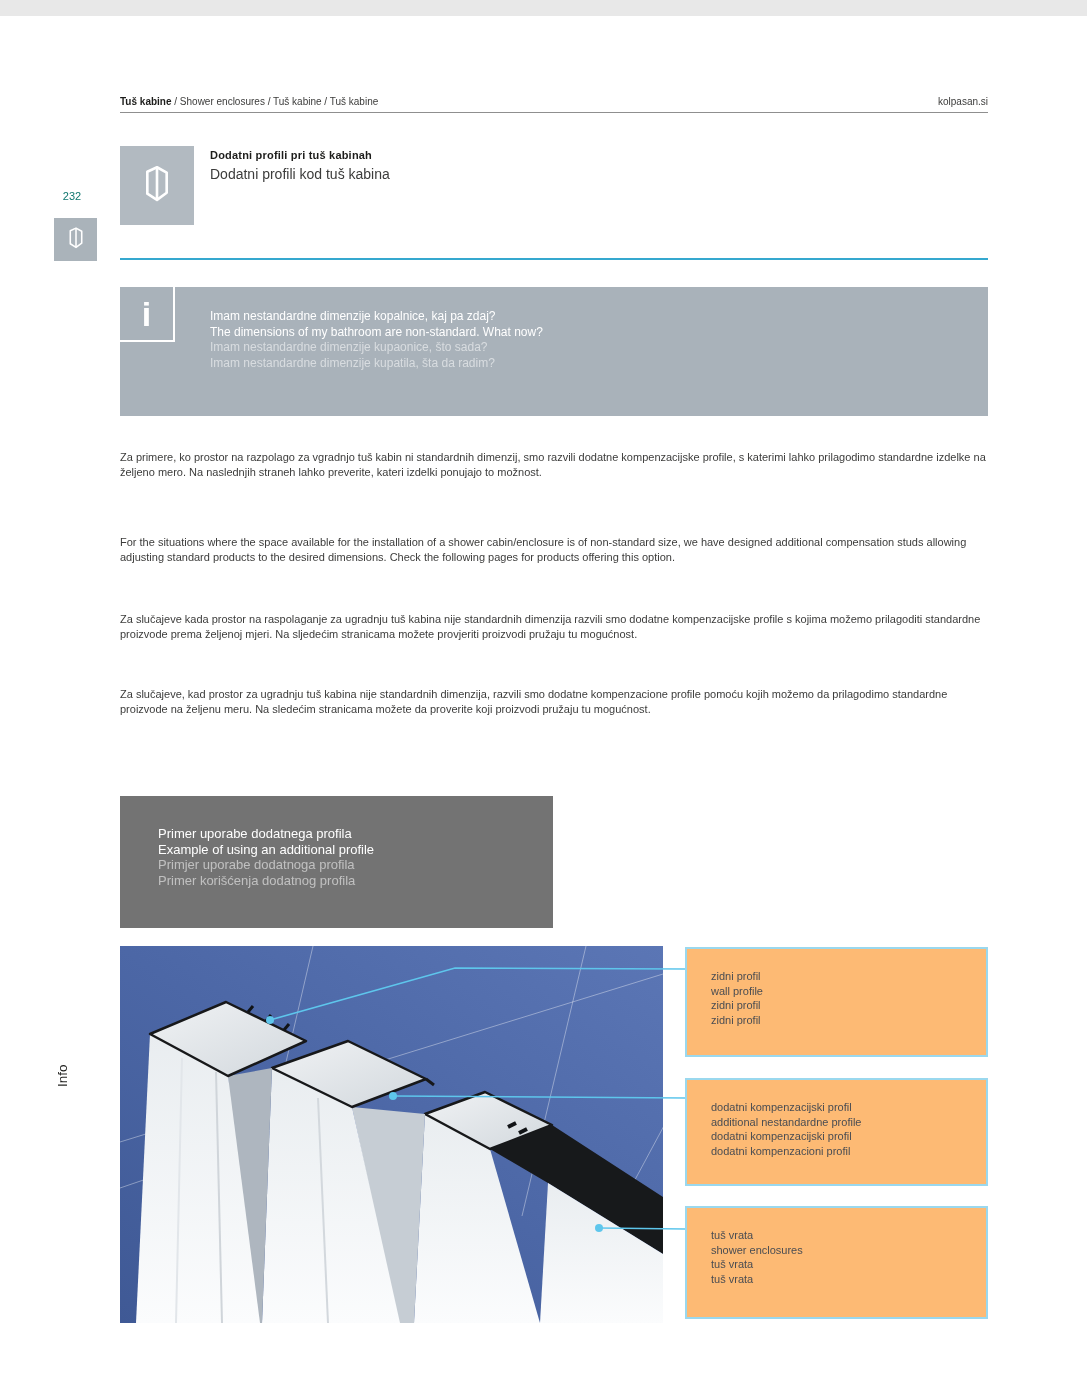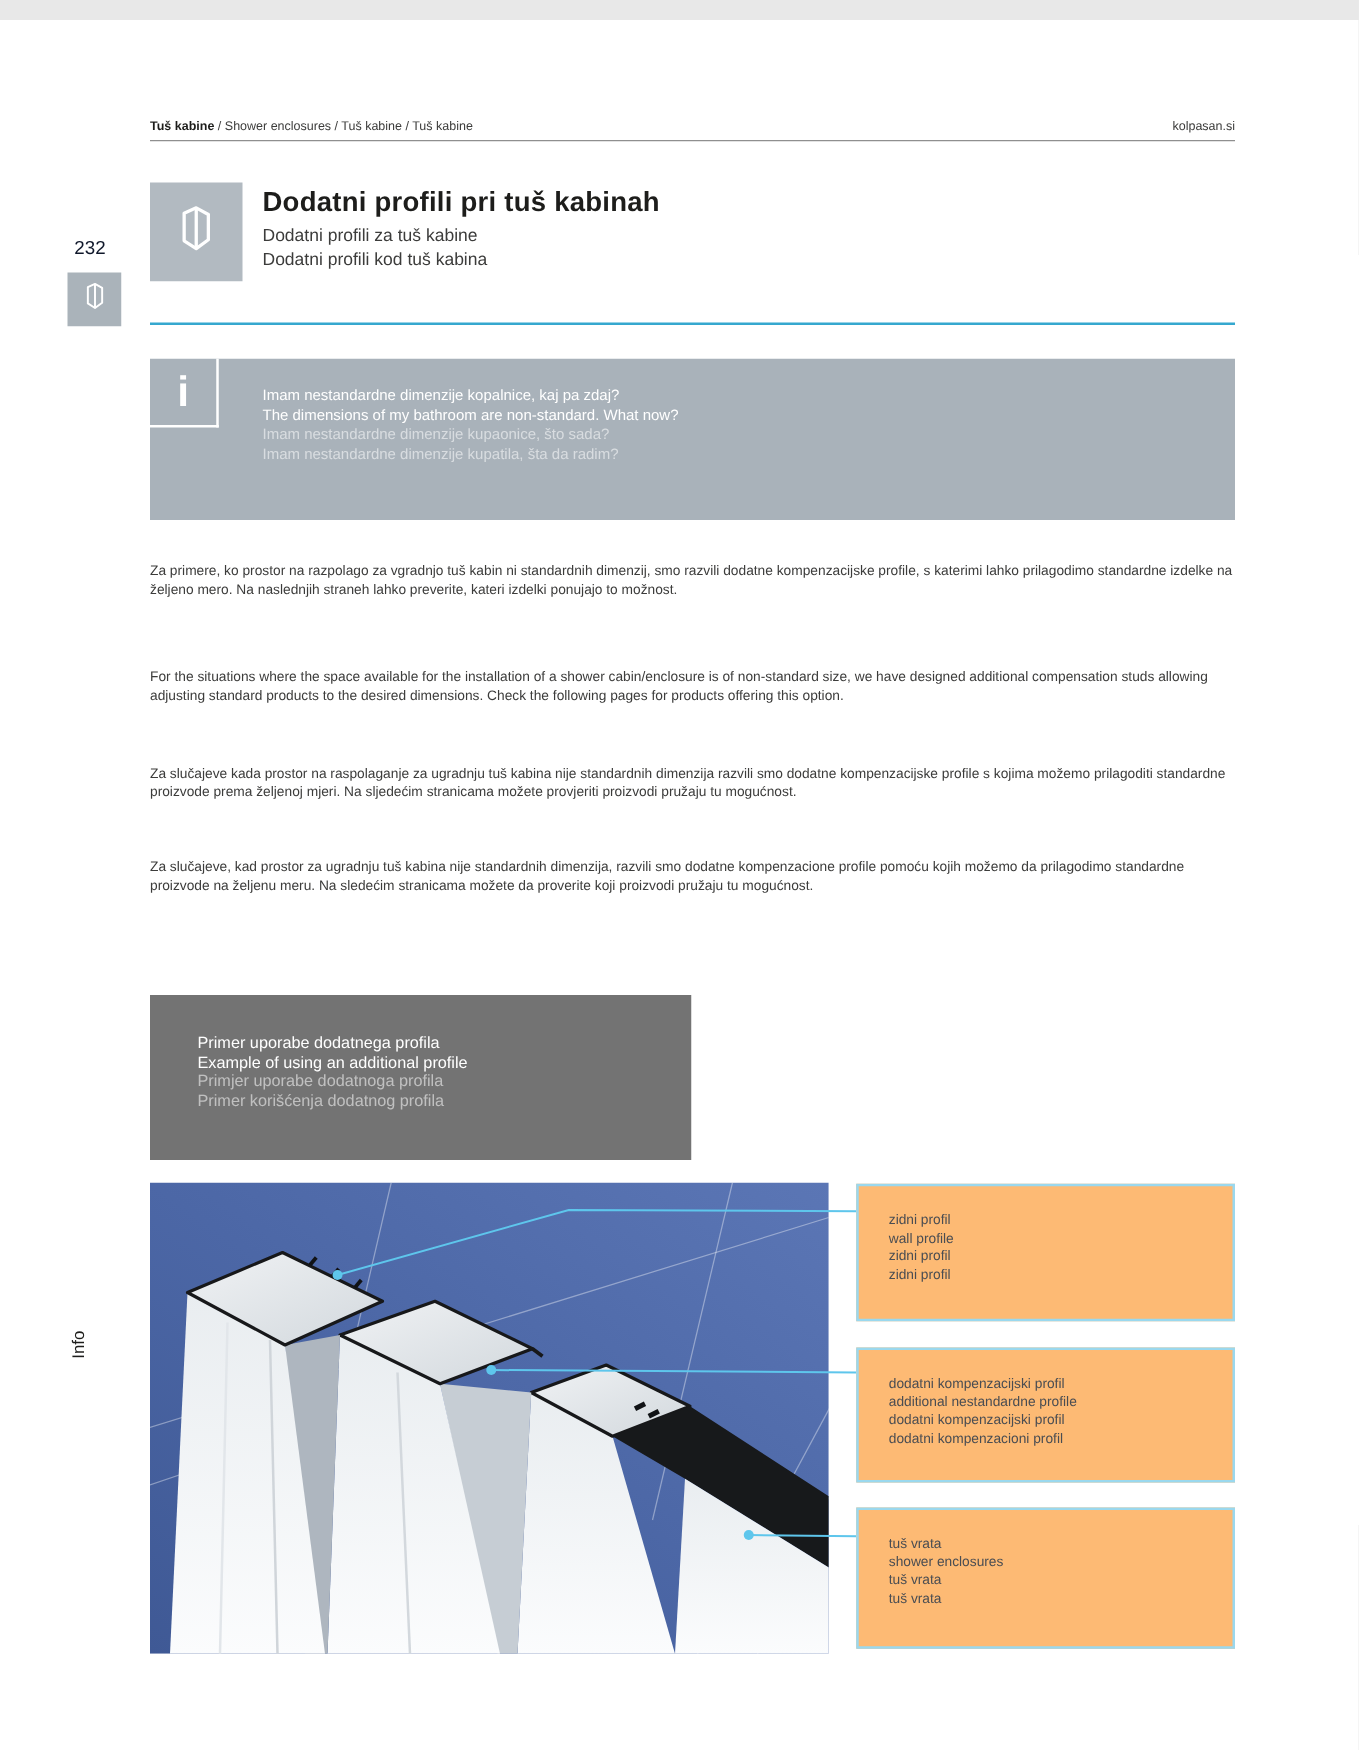--- a/index.html
+++ b/index.html
@@ -7,27 +7,27 @@
     position:relative;width:1087px;height:1400px;background:#ffffff;
     font-family:"Liberation Sans", sans-serif;color:#3c3c3b;overflow:hidden;
     margin:16px auto;
   }
   
   .breadcrumb-row{position:absolute;left:120px;top:80px;width:868px;font-size:10px;color:#3c3c3b;}
   .breadcrumb-row .bold{font-weight:bold;color:#1d1d1b;}
   .site{position:absolute;right:0;top:0;font-size:10px;color:#3c3c3b;}
   .header-rule{position:absolute;left:120px;top:96px;width:868px;height:1px;background:#8f8f8f;}
   
-  .page-number{position:absolute;left:50px;top:174px;width:44px;text-align:center;font-size:15px;color:#0f172a;}
+  .page-number{position:absolute;left:50px;top:174px;width:44px;text-align:center;font-size:11px;color:#0f766e;}
   .margin-icon-box{position:absolute;left:54px;top:202px;width:43px;height:43px;background:#aab3ba;display:flex;align-items:center;justify-content:center;}
   .side-label{position:absolute;left:55px;top:1028px;width:26px;height:64px;writing-mode:vertical-rl;transform:rotate(180deg);font-size:13.5px;color:#1d1d1b;text-align:center;}
   
   .title-icon-box{position:absolute;left:120px;top:130px;width:74px;height:79px;background:#b2bac1;display:flex;align-items:center;justify-content:center;}
   .title-block{position:absolute;left:210px;top:133px;width:700px;}
-  .title-main{font-size:22px;font-weight:bold;color:#1d1d1b;letter-spacing:.2px;margin:0 0 4px 0;}
+  .title-main{font-size:11px;font-weight:bold;color:#1d1d1b;letter-spacing:.2px;margin:0 0 4px 0;}
   .title-sub{font-size:14px;color:#3c3c3b;line-height:19px;}
   .title-rule{position:absolute;left:120px;top:242px;width:868px;height:2px;background:#35a8cf;}
   
   .info-box{position:absolute;left:120px;top:271px;width:868px;height:129px;background:#a9b2ba;}
   .i-badge{position:absolute;left:0;top:0;width:53px;height:53px;border-right:2px solid #ffffff;border-bottom:2px solid #ffffff;display:flex;align-items:center;justify-content:center;}
   .i-glyph{color:#ffffff;font-size:34px;font-weight:bold;line-height:1;font-family:"Liberation Sans",sans-serif;}
   .info-text{position:absolute;left:90px;top:22px;font-size:12px;line-height:15.5px;color:#ffffff;}
   .info-text .faded{color:rgba(255,255,255,.55);}
   
   .para{position:absolute;left:120px;width:868px;font-size:11px;line-height:15px;color:#3c3c3b;}
@@ -74,21 +74,20 @@
   <div class="title-icon-box">
     <span>
       <svg width="44" height="44" viewBox="0 0 50 46" fill="none">
         <polygon points="14,9 25,4 36,10 36,33 25,41 14,34" stroke="#ffffff" stroke-width="3" fill="none" stroke-linejoin="round"></polygon>
         <line x1="25" y1="4" x2="25" y2="41" stroke="#ffffff" stroke-width="3"></line>
       </svg>
     </span>
   </div>
   <div class="title-block">
     <div class="title-main">Dodatni profili pri tuš kabinah</div>
-    <div class="title-sub">Dodatni profili za tuš kabine</div>
     <div class="title-sub">Dodatni profili kod tuš kabina</div>
   </div>
   <div class="title-rule"></div>
 
   <div class="info-box">
     <div class="i-badge">
         <span class="i-glyph">i</span>
       </div>
     <div class="info-text">
       <div>Imam nestandardne dimenzije kopalnice, kaj pa zdaj?</div>

